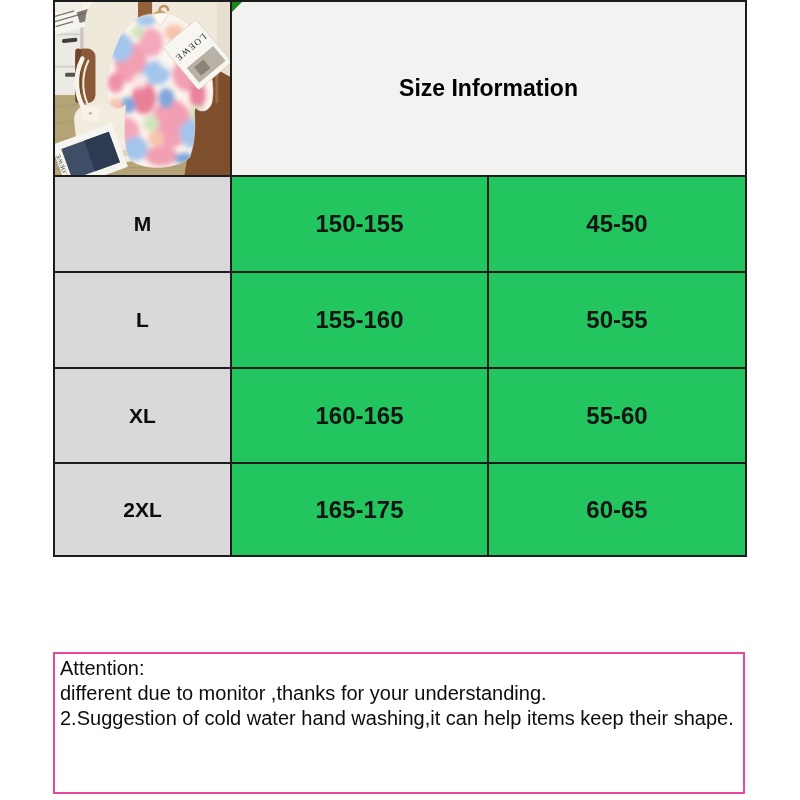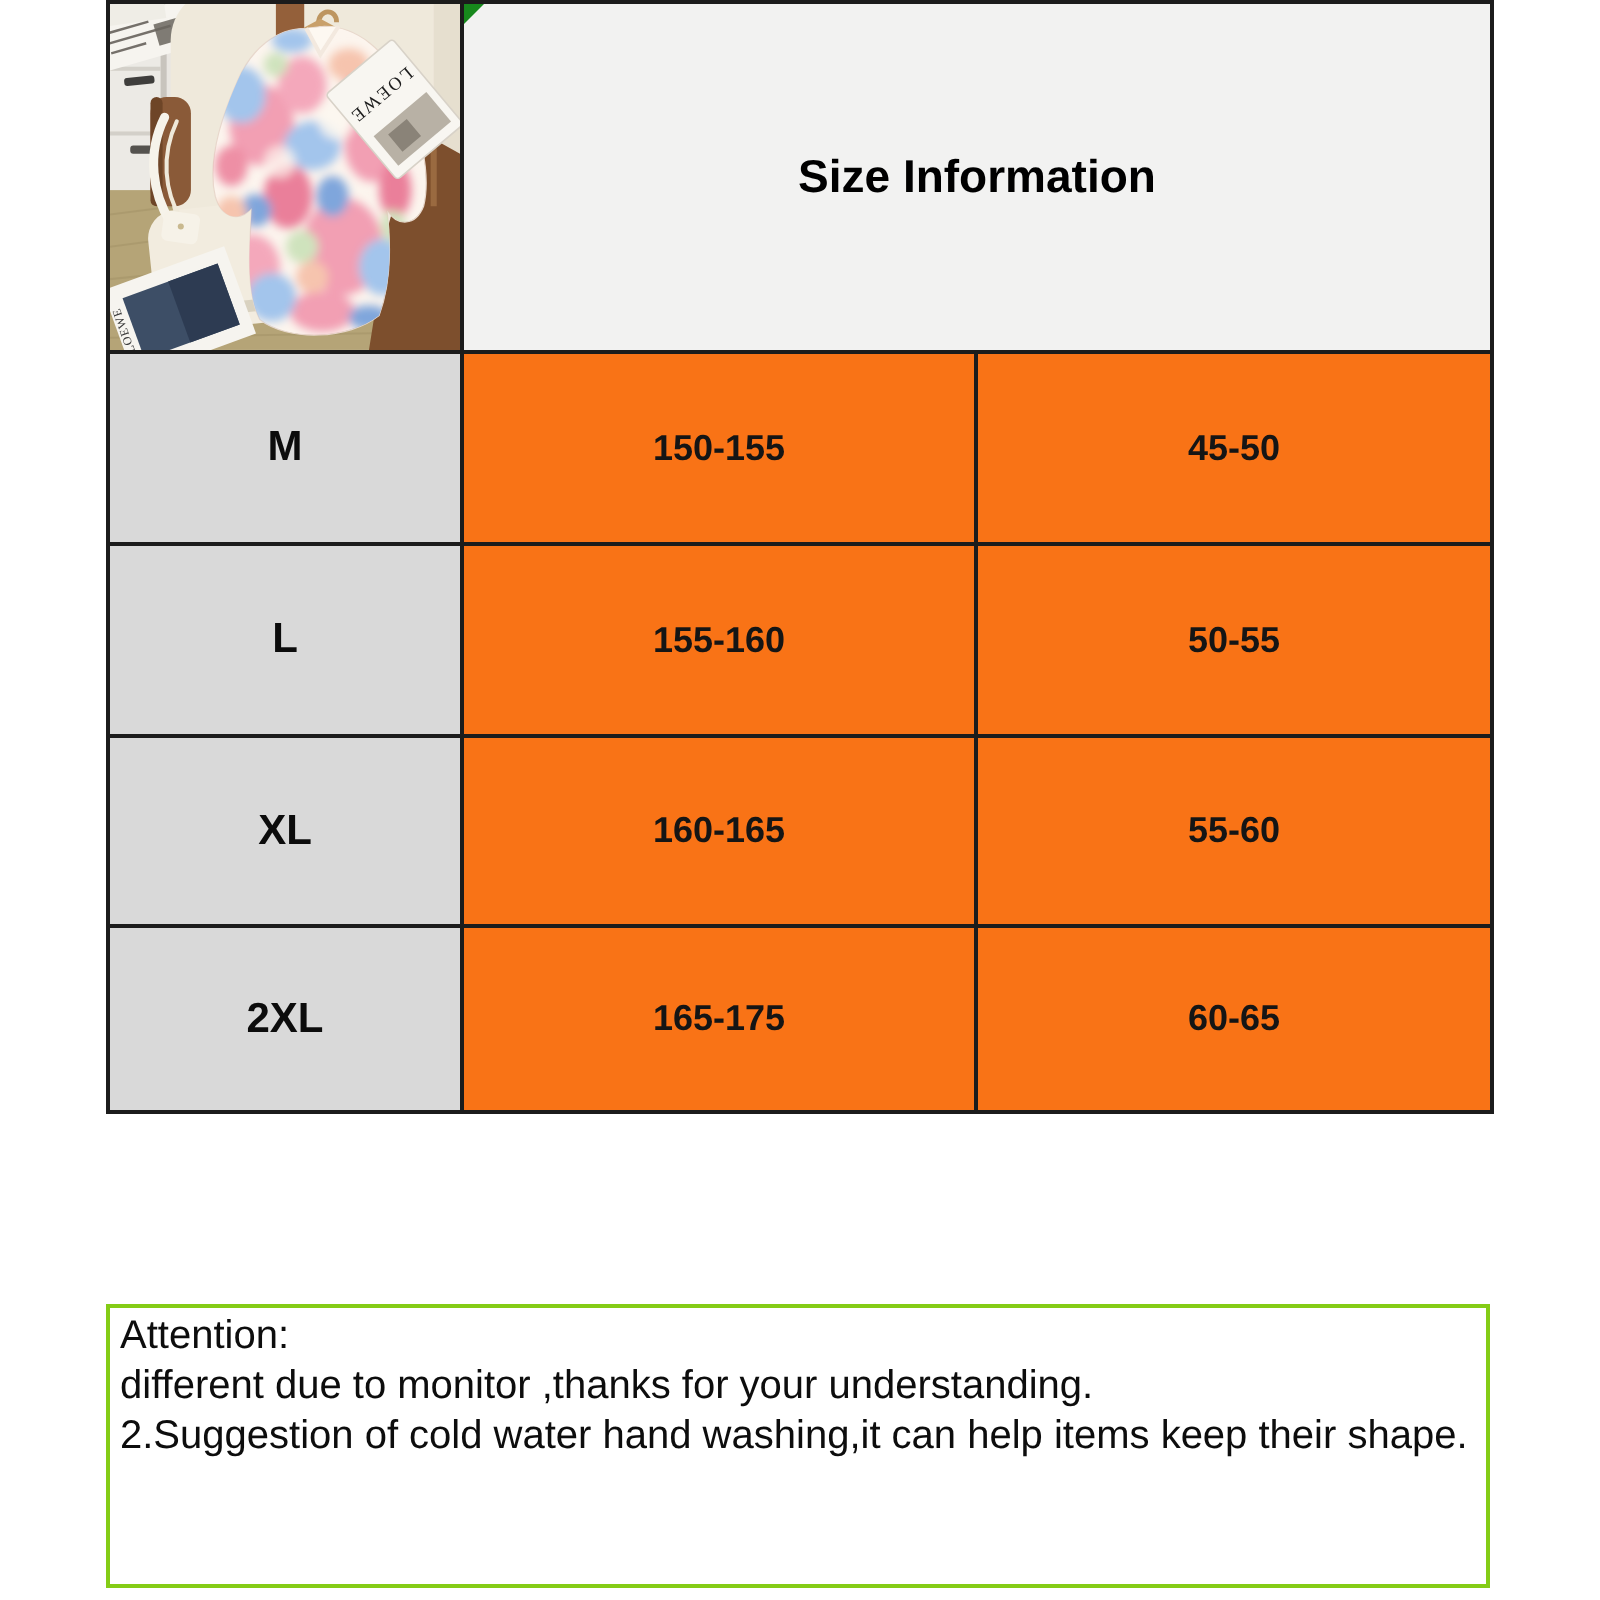--- a/index.html
+++ b/index.html
@@ -23,24 +23,24 @@
   td.photo-cell svg{display:block;width:100%;height:100%;}
   td.title-cell{background:#f2f2f1;position:relative;}
   .title-text{font-size:23px;font-weight:bold;color:#000;}
   .corner-flag{
     position:absolute;top:0;left:0;width:0;height:0;
     border-top:10px solid #17881c;border-right:10px solid transparent;
   }
   td.head{background:#d9d9d9;font-weight:bold;font-size:20px;color:#0c0c0c;}
   td.head.size-head{font-size:25px;}
   td.c-size{background:#d9d9d9;font-weight:bold;font-size:21px;color:#0c0c0c;}
-  td.c-data{background:#f97316;font-weight:bold;font-size:18px;color:#151515;}
+  td.c-data{background:#22c55e;font-weight:bold;font-size:24px;color:#151515;}
   .attention{
     position:absolute;left:53px;top:652px;width:692px;height:142px;
-    box-sizing:border-box;border:2px solid #84cc16;background:#ffffff;
+    box-sizing:border-box;border:2px solid #ec4899;background:#ffffff;
     padding:2px 5px 0 5px;font-size:20px;line-height:25px;color:#0d0d0d;
   }
   .attention div{white-space:nowrap;}
 </style>
 </head>
 <body>
 
 <div class="sheet">
 
   <table class="size-table">

